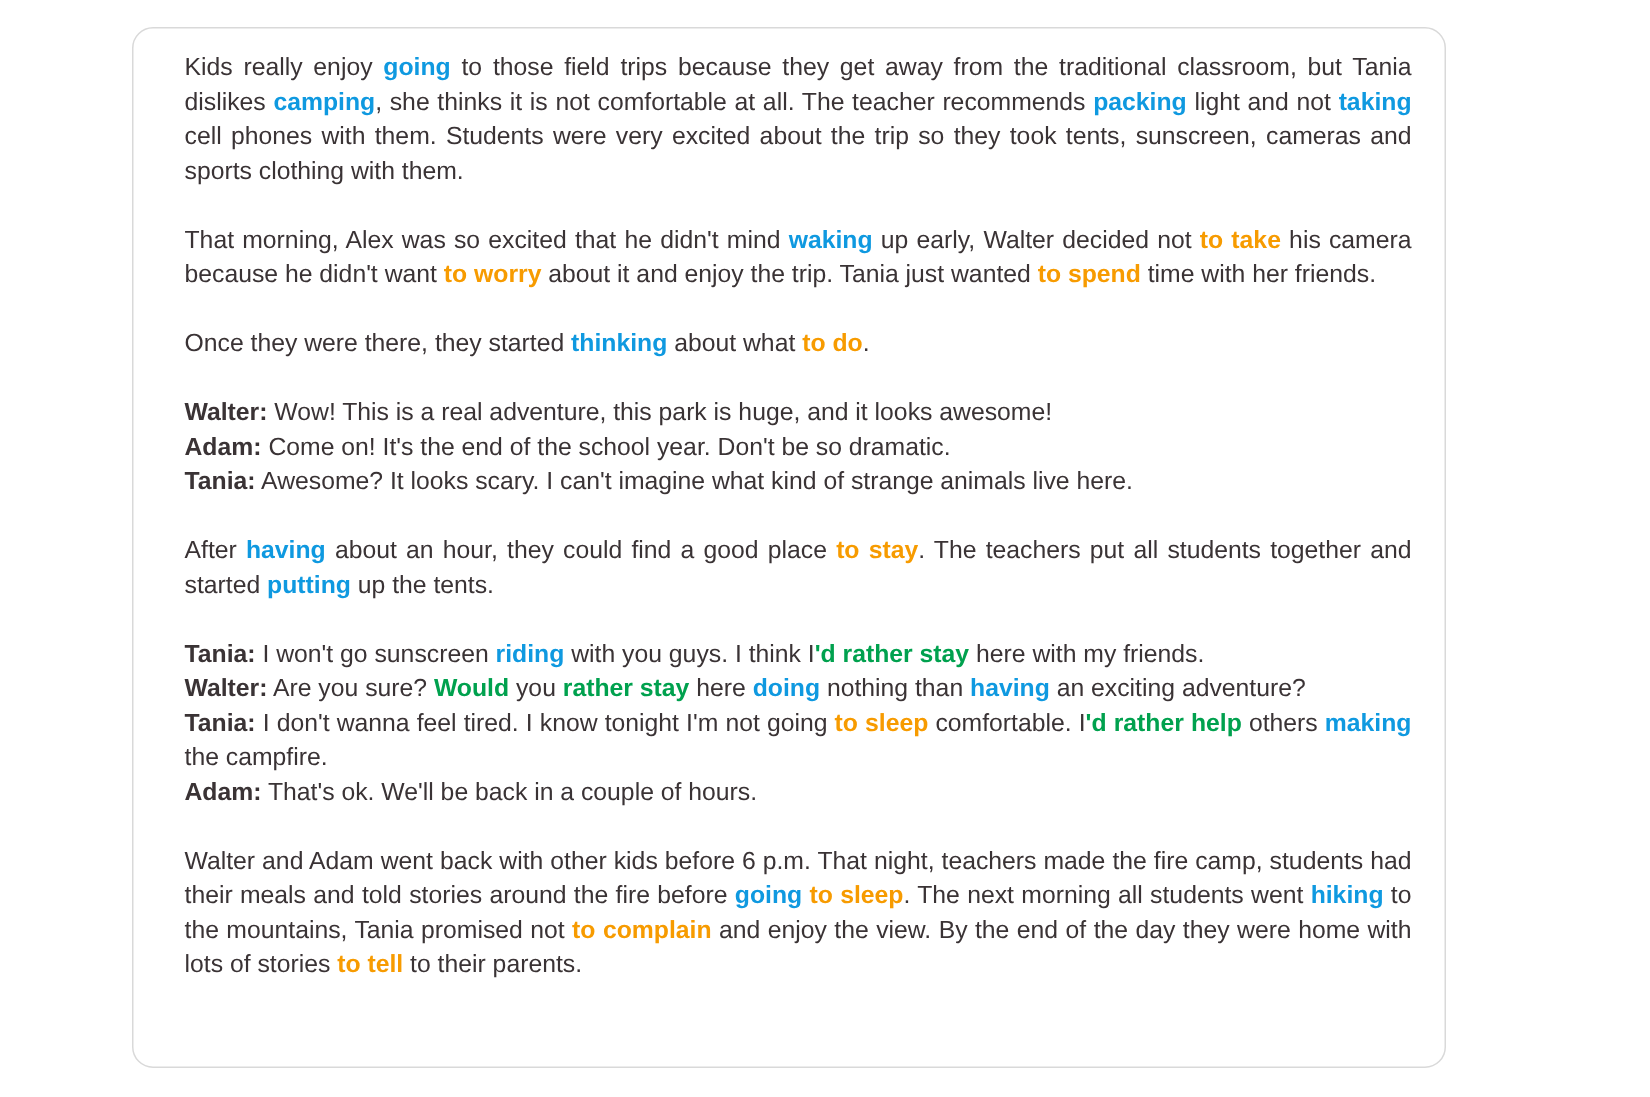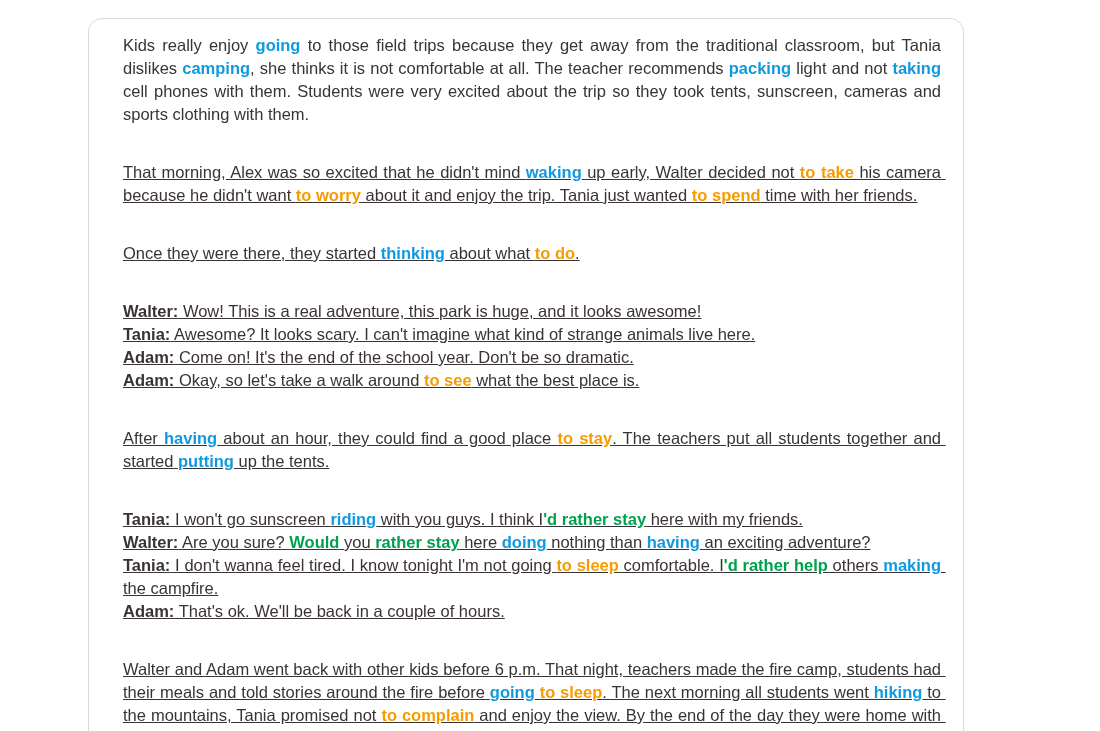--- a/index.html
+++ b/index.html
@@ -29,42 +29,41 @@
     background:var(--card-bg);
     border:1px solid var(--card-border);
     border-radius:14px;
     padding:15px 22px 24px 34px;
   }
   .passage{
     font-size:16.5px;
     line-height:23px;
   }
   .block{text-align:justify;}
-  .block + .block{margin-top:35px;text-decoration:underline;}
+  .block + .block{margin-top:23px;}
   .line{text-align:justify;}
   .seg{white-space:pre-wrap;}
   .c-plain{color:var(--text);}
   .c-speaker{color:var(--text);font-weight:700;}
   .c-blue{color:var(--blue);font-weight:700;}
   .c-orange{color:var(--orange);font-weight:700;}
   .c-green{color:var(--green);font-weight:700;}
 </style>
 </head>
 <body>
 
 <div class="card">
   <div class="passage">
       <div class="block"><span class="seg c-plain">Kids really enjoy </span><span class="seg c-blue">going</span><span class="seg c-plain"> to those field trips because they get away from the traditional classroom, but Tania dislikes </span><span class="seg c-blue">camping</span><span class="seg c-plain">, she thinks it is not comfortable at all. The teacher recommends </span><span class="seg c-blue">packing</span><span class="seg c-plain"> light and not </span><span class="seg c-blue">taking</span><span class="seg c-plain"> cell phones with them. Students were very excited about the trip so they took tents, sunscreen, cameras and sports clothing with them.</span></div>
       <div class="block"><span class="seg c-plain">That morning, Alex was so excited that he didn't mind </span><span class="seg c-blue">waking</span><span class="seg c-plain"> up early, Walter decided not </span><span class="seg c-orange">to take</span><span class="seg c-plain"> his camera because he didn't want </span><span class="seg c-orange">to worry</span><span class="seg c-plain"> about it and enjoy the trip. Tania just wanted </span><span class="seg c-orange">to spend</span><span class="seg c-plain"> time with her friends.</span></div>
       <div class="block"><span class="seg c-plain">Once they were there, they started </span><span class="seg c-blue">thinking</span><span class="seg c-plain"> about what </span><span class="seg c-orange">to do</span><span class="seg c-plain">.</span></div>
       <div class="block">
         <div class="line"><span class="seg c-speaker">Walter:</span><span class="seg c-plain"> Wow! This is a real adventure, this park is huge, and it looks awesome!</span></div>
+        <div class="line"><span class="seg c-speaker">Adam:</span><span class="seg c-plain"> Come on! It's the end of the school year. Don't be so dramatic.</span></div>
         <div class="line"><span class="seg c-speaker">Tania:</span><span class="seg c-plain"> Awesome? It looks scary. I can't imagine what kind of strange animals live here.</span></div>
-        <div class="line"><span class="seg c-speaker">Adam:</span><span class="seg c-plain"> Come on! It's the end of the school year. Don't be so dramatic.</span></div>
-        <div class="line"><span class="seg c-speaker">Adam:</span><span class="seg c-plain"> Okay, so let's take a walk around </span><span class="seg c-orange">to see</span><span class="seg c-plain"> what the best place is.</span></div>
       </div>
       <div class="block"><span class="seg c-plain">After </span><span class="seg c-blue">having</span><span class="seg c-plain"> about an hour, they could find a good place </span><span class="seg c-orange">to stay</span><span class="seg c-plain">. The teachers put all students together and started </span><span class="seg c-blue">putting</span><span class="seg c-plain"> up the tents.</span></div>
       <div class="block">
         <div class="line"><span class="seg c-speaker">Tania:</span><span class="seg c-plain"> I won't go sunscreen </span><span class="seg c-blue">riding</span><span class="seg c-plain"> with you guys. I think I</span><span class="seg c-green">'d rather stay</span><span class="seg c-plain"> here with my friends.</span></div>
         <div class="line"><span class="seg c-speaker">Walter:</span><span class="seg c-plain"> Are you sure? </span><span class="seg c-green">Would</span><span class="seg c-plain"> you </span><span class="seg c-green">rather stay</span><span class="seg c-plain"> here </span><span class="seg c-blue">doing</span><span class="seg c-plain"> nothing than </span><span class="seg c-blue">having</span><span class="seg c-plain"> an exciting adventure?</span></div>
         <div class="line"><span class="seg c-speaker">Tania:</span><span class="seg c-plain"> I don't wanna feel tired. I know tonight I'm not going </span><span class="seg c-orange">to sleep</span><span class="seg c-plain"> comfortable. I</span><span class="seg c-green">'d rather help</span><span class="seg c-plain"> others </span><span class="seg c-blue">making</span><span class="seg c-plain"> the campfire.</span></div>
         <div class="line"><span class="seg c-speaker">Adam:</span><span class="seg c-plain"> That's ok. We'll be back in a couple of hours.</span></div>
       </div>
       <div class="block"><span class="seg c-plain">Walter and Adam went back with other kids before 6 p.m. That night, teachers made the fire camp, students had their meals and told stories around the fire before </span><span class="seg c-blue">going</span><span class="seg c-plain"> </span><span class="seg c-orange">to sleep</span><span class="seg c-plain">. The next morning all students went </span><span class="seg c-blue">hiking</span><span class="seg c-plain"> to the mountains, Tania promised not </span><span class="seg c-orange">to complain</span><span class="seg c-plain"> and enjoy the view. By the end of the day they were home with lots of stories </span><span class="seg c-orange">to tell</span><span class="seg c-plain"> to their parents.</span></div>
     </div>

